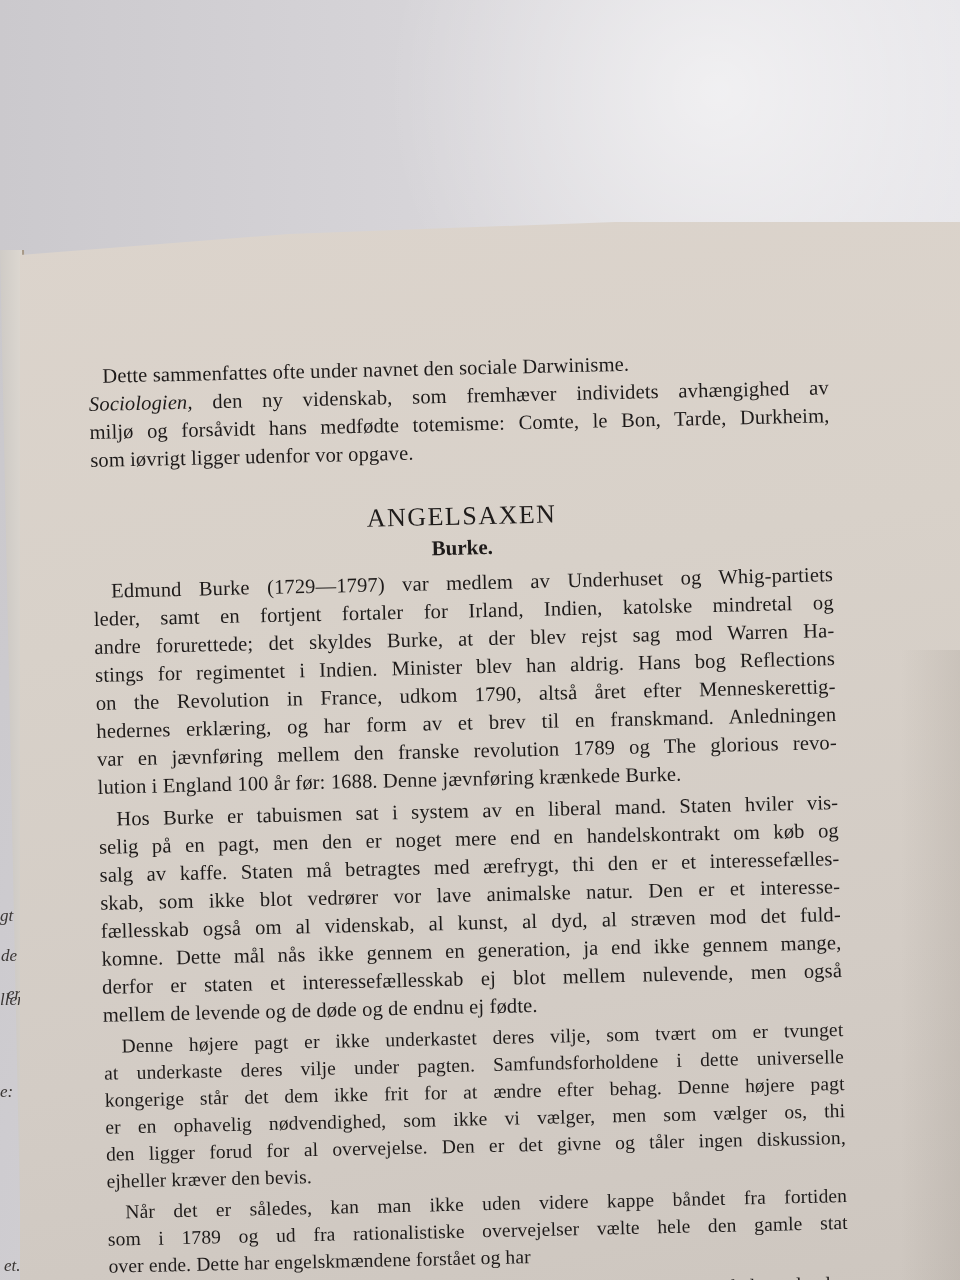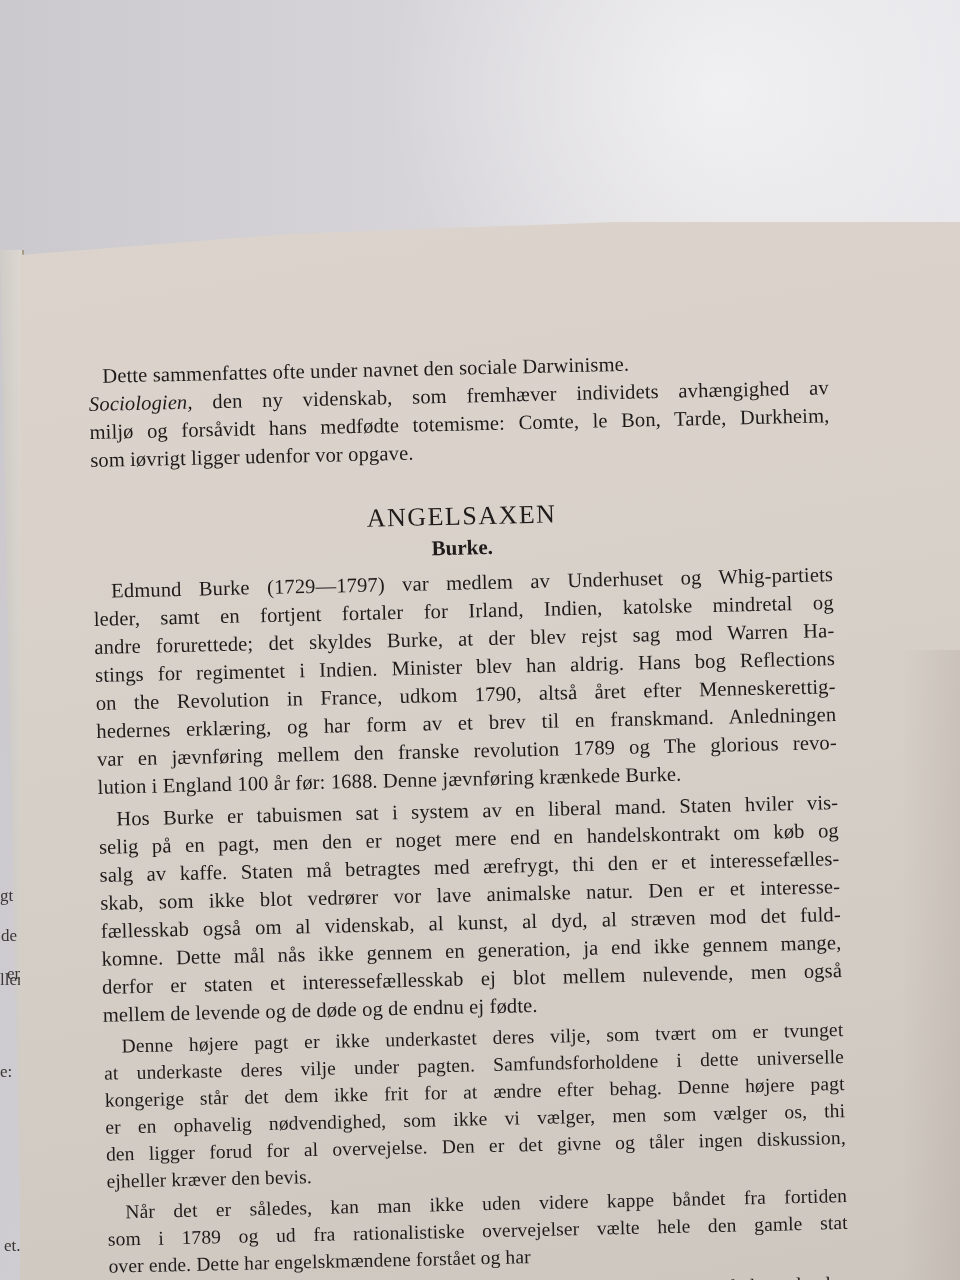--- a/index.html
+++ b/index.html
@@ -15,21 +15,21 @@
         linear-gradient(90deg, #cbc9cd 0%, #d8d6da 50%, #e6e5e9 100%);
     }
     .left-page {
       position:absolute; left:0; top:250px; width:22px; height:1030px;
       background: linear-gradient(90deg, #cfcbc6 0%, #ddd8d1 100%);
       border-right:2px solid #a89a88;
       transform: skewX(1.2deg);
       transform-origin: top left;
     }
     .left-frag {
-      position:absolute; color:#3a3634; font-size:17px;
+      position:absolute; font-style:italic; color:#3a3634; font-size:17px;margin-top:20px;
     }
     .page {
       position:absolute; left:20px; top:222px; width:960px; height:1080px;
       background: linear-gradient(170deg, #dcd4cc 0%, #d8d1c9 35%, #d3ccc5 70%, #cdc6bf 100%);
       clip-path: polygon(0 33px, 28% 12px, 62% 0px, 100% 0px, 100% 100%, 0 100%);
     }
     .page-shade {
       position:absolute; right:0; top:650px; width:60px; height:630px;
       background: linear-gradient(90deg, rgba(0,0,0,0) 0%, rgba(90,80,70,0.10) 100%);
     }

